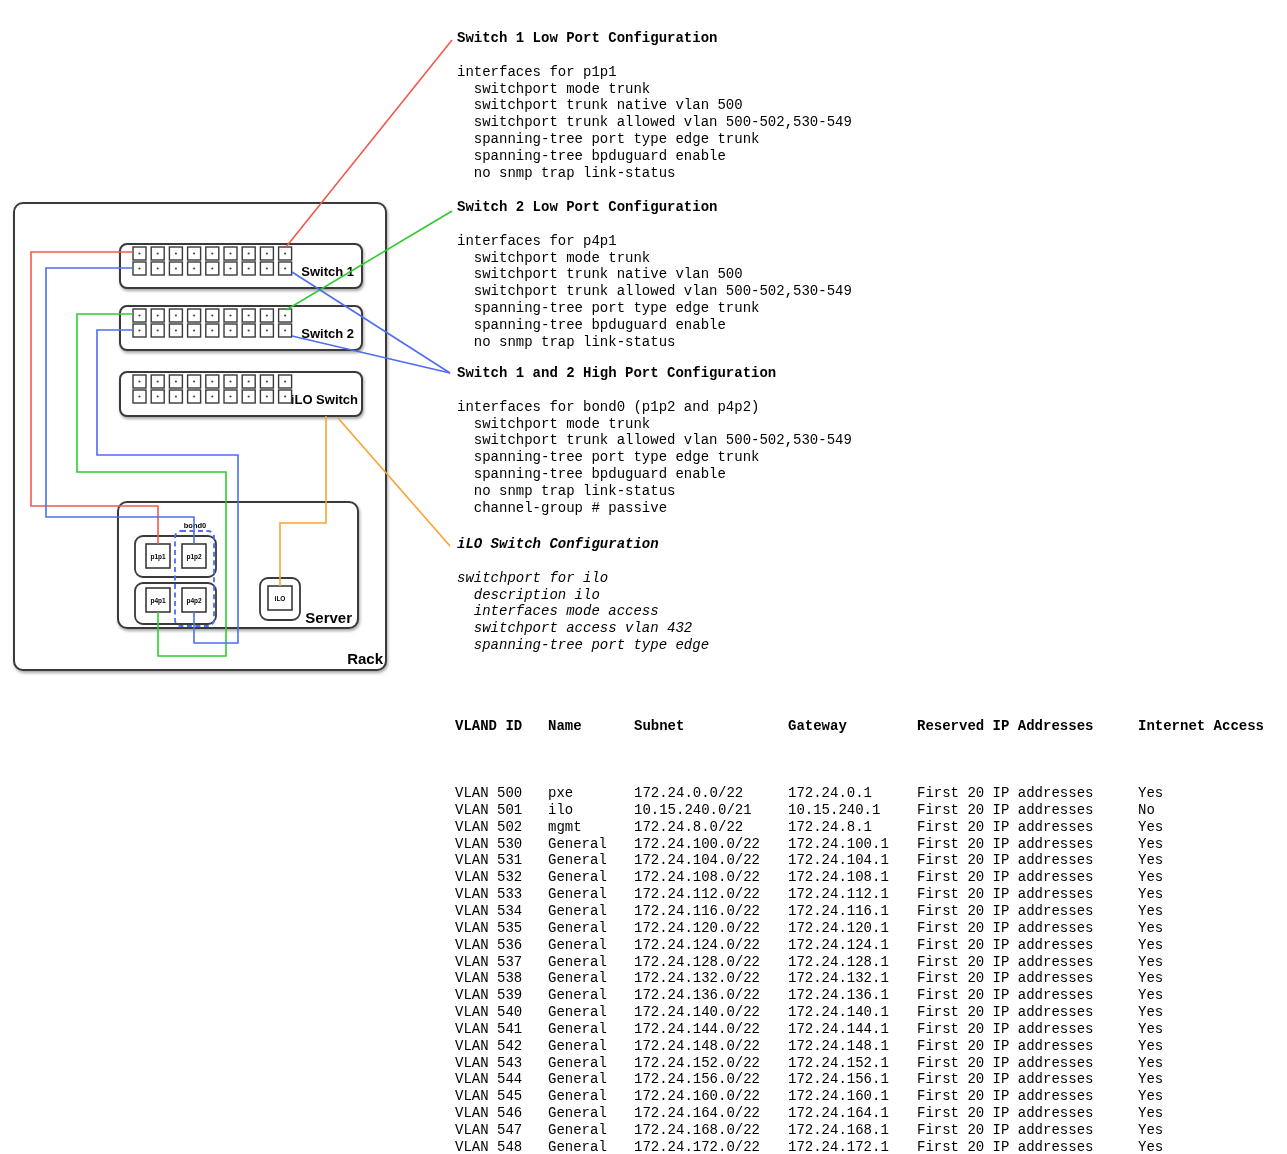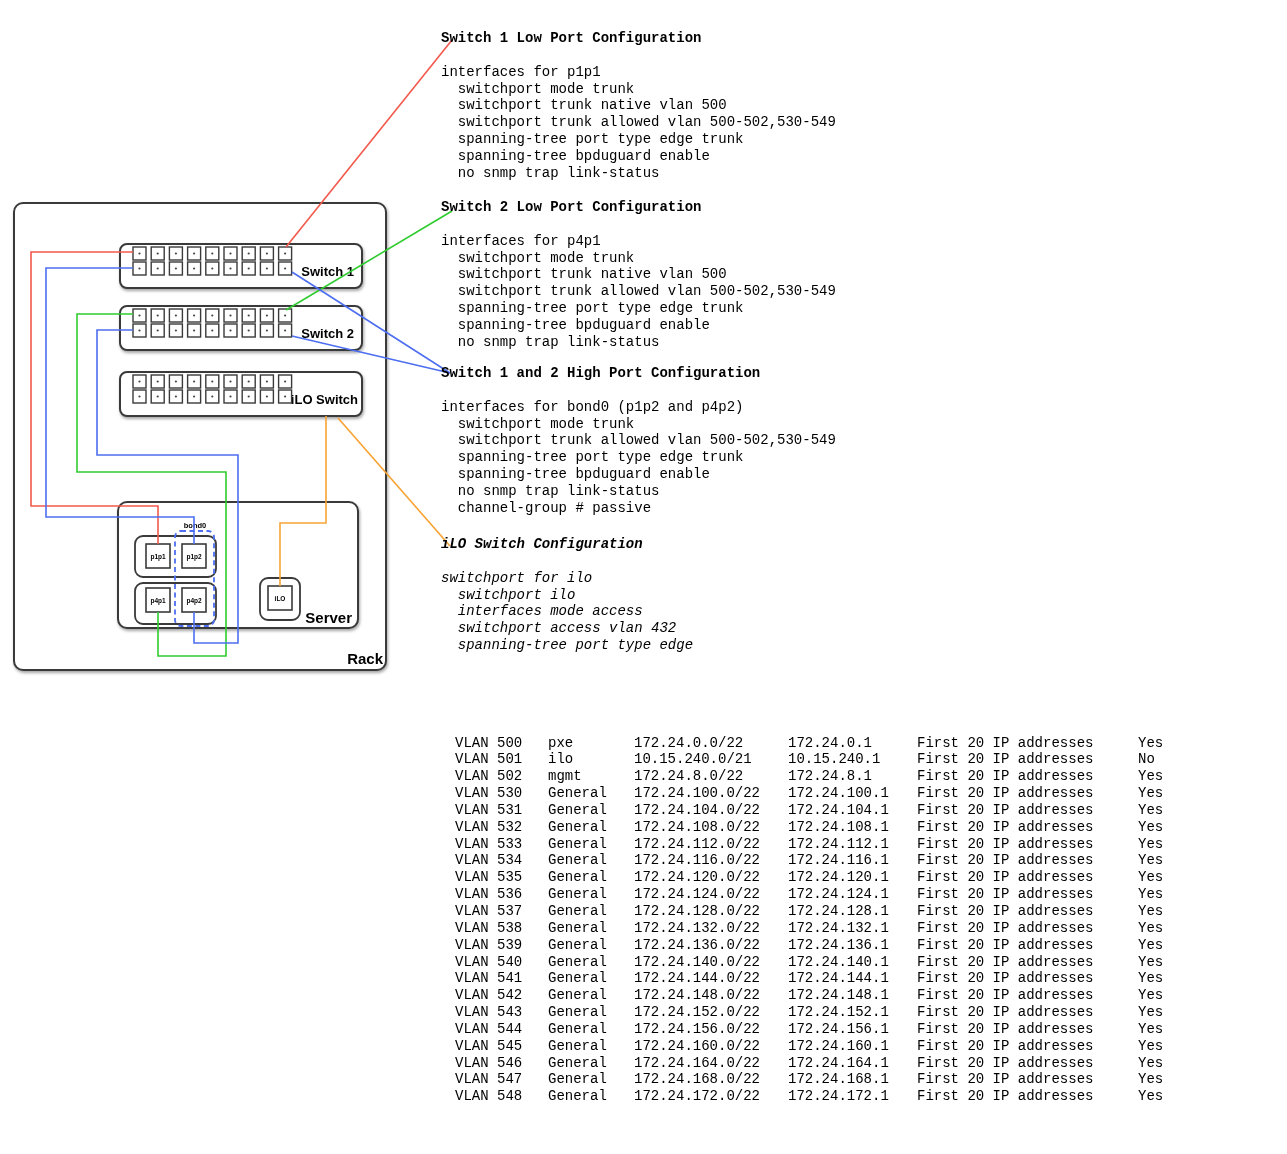--- a/index.html
+++ b/index.html
@@ -7,21 +7,21 @@
           font-family:"Liberation Mono","DejaVu Sans Mono",monospace;color:#000;}
   #diagram-svg{position:absolute;left:0;top:0;}
   .shadow{filter:drop-shadow(1.2px 2px 1.6px rgba(0,0,0,0.35));}
   .box{fill:#fff;stroke:#3a3a3a;}
   .lbl{font-family:"Liberation Sans",sans-serif;font-weight:bold;fill:#000;}
   .lbl-switch{font-size:13px;}
   .lbl-big{font-size:15px;}
   .lbl-port{font-size:6.5px;}
   .lbl-bond{font-size:7.5px;}
   .cable{fill:none;stroke-width:1.6px;}
-  .cfg-block{position:absolute;left:441px;font-size:14px;line-height:16.85px;white-space:pre;}
+  .cfg-block{position:absolute;left:457px;font-size:14px;line-height:16.85px;white-space:pre;}
   .cfg-title{font-weight:bold;margin-bottom:16.85px;}
   .vlan{position:absolute;left:455px;top:684px;font-size:14px;line-height:16.85px;white-space:pre;}
   .vhead{display:flex;font-weight:bold;}
   .vrows{margin-top:16.85px;}
   .vrow{display:flex;}
   .c0{width:93px;}.c1{width:86px;}.c2{width:154px;}.c3{width:129px;}.c4{width:221px;}.c5{width:135px;}
 </style>
 </head>
 <body>
 
@@ -182,20 +182,21 @@
     <line class="cable" x1="286" y1="310" x2="452" y2="211" stroke="#2ecc2e"></line>
     <line class="cable" x1="292" y1="272" x2="450" y2="373" stroke="#4d6ef0"></line>
     <line class="cable" x1="292" y1="336" x2="450" y2="373" stroke="#4d6ef0"></line>
     <line class="cable" x1="338" y1="418" x2="450" y2="546" stroke="#f7a435"></line>
   </svg>
 
   <div id="config-col">
       <div class="cfg-block" style="top: 30px;"><div class="cfg-title">Switch 1 Low Port Configuration</div><div>interfaces for p1p1</div><div>  switchport mode trunk</div><div>  switchport trunk native vlan 500</div><div>  switchport trunk allowed vlan 500-502,530-549</div><div>  spanning-tree port type edge trunk</div><div>  spanning-tree bpduguard enable</div><div>  no snmp trap link-status</div></div>
       <div class="cfg-block" style="top: 199px;"><div class="cfg-title">Switch 2 Low Port Configuration</div><div>interfaces for p4p1</div><div>  switchport mode trunk</div><div>  switchport trunk native vlan 500</div><div>  switchport trunk allowed vlan 500-502,530-549</div><div>  spanning-tree port type edge trunk</div><div>  spanning-tree bpduguard enable</div><div>  no snmp trap link-status</div></div>
       <div class="cfg-block" style="top: 365px;"><div class="cfg-title">Switch 1 and 2 High Port Configuration</div><div>interfaces for bond0 (p1p2 and p4p2)</div><div>  switchport mode trunk</div><div>  switchport trunk allowed vlan 500-502,530-549</div><div>  spanning-tree port type edge trunk</div><div>  spanning-tree bpduguard enable</div><div>  no snmp trap link-status</div><div>  channel-group # passive</div></div>
-      <div class="cfg-block" style="top: 536px; font-style: italic;"><div class="cfg-title">iLO Switch Configuration</div><div>switchport for ilo</div><div>  switchport ilo</div><div>  interfaces mode access</div><div>  switchport access vlan 432</div><div>  spanning-tree port type edge</div></div>
+      <div class="cfg-block" style="top: 536px; font-style: italic;"><div class="cfg-title">iLO Switch Configuration</div><div>switchport for ilo</div><div>  description ilo</div><div>  interfaces mode access</div><div>  switchport access vlan 432</div><div>  spanning-tree port type edge</div></div>
     </div>
 
   <div class="vlan">
+    <div class="vhead" id="vlan-head"><span class="c0">VLAND ID</span><span class="c1">Name</span><span class="c2">Subnet</span><span class="c3">Gateway</span><span class="c4">Reserved IP Addresses</span><span class="c5">Internet Access</span></div>
     <div class="vrows" id="vlan-rows"><div class="vrow"><span class="c0">VLAN 500</span><span class="c1">pxe</span><span class="c2">172.24.0.0/22</span><span class="c3">172.24.0.1</span><span class="c4">First 20 IP addresses</span><span class="c5">Yes</span></div><div class="vrow"><span class="c0">VLAN 501</span><span class="c1">ilo</span><span class="c2">10.15.240.0/21</span><span class="c3">10.15.240.1</span><span class="c4">First 20 IP addresses</span><span class="c5">No</span></div><div class="vrow"><span class="c0">VLAN 502</span><span class="c1">mgmt</span><span class="c2">172.24.8.0/22</span><span class="c3">172.24.8.1</span><span class="c4">First 20 IP addresses</span><span class="c5">Yes</span></div><div class="vrow"><span class="c0">VLAN 530</span><span class="c1">General</span><span class="c2">172.24.100.0/22</span><span class="c3">172.24.100.1</span><span class="c4">First 20 IP addresses</span><span class="c5">Yes</span></div><div class="vrow"><span class="c0">VLAN 531</span><span class="c1">General</span><span class="c2">172.24.104.0/22</span><span class="c3">172.24.104.1</span><span class="c4">First 20 IP addresses</span><span class="c5">Yes</span></div><div class="vrow"><span class="c0">VLAN 532</span><span class="c1">General</span><span class="c2">172.24.108.0/22</span><span class="c3">172.24.108.1</span><span class="c4">First 20 IP addresses</span><span class="c5">Yes</span></div><div class="vrow"><span class="c0">VLAN 533</span><span class="c1">General</span><span class="c2">172.24.112.0/22</span><span class="c3">172.24.112.1</span><span class="c4">First 20 IP addresses</span><span class="c5">Yes</span></div><div class="vrow"><span class="c0">VLAN 534</span><span class="c1">General</span><span class="c2">172.24.116.0/22</span><span class="c3">172.24.116.1</span><span class="c4">First 20 IP addresses</span><span class="c5">Yes</span></div><div class="vrow"><span class="c0">VLAN 535</span><span class="c1">General</span><span class="c2">172.24.120.0/22</span><span class="c3">172.24.120.1</span><span class="c4">First 20 IP addresses</span><span class="c5">Yes</span></div><div class="vrow"><span class="c0">VLAN 536</span><span class="c1">General</span><span class="c2">172.24.124.0/22</span><span class="c3">172.24.124.1</span><span class="c4">First 20 IP addresses</span><span class="c5">Yes</span></div><div class="vrow"><span class="c0">VLAN 537</span><span class="c1">General</span><span class="c2">172.24.128.0/22</span><span class="c3">172.24.128.1</span><span class="c4">First 20 IP addresses</span><span class="c5">Yes</span></div><div class="vrow"><span class="c0">VLAN 538</span><span class="c1">General</span><span class="c2">172.24.132.0/22</span><span class="c3">172.24.132.1</span><span class="c4">First 20 IP addresses</span><span class="c5">Yes</span></div><div class="vrow"><span class="c0">VLAN 539</span><span class="c1">General</span><span class="c2">172.24.136.0/22</span><span class="c3">172.24.136.1</span><span class="c4">First 20 IP addresses</span><span class="c5">Yes</span></div><div class="vrow"><span class="c0">VLAN 540</span><span class="c1">General</span><span class="c2">172.24.140.0/22</span><span class="c3">172.24.140.1</span><span class="c4">First 20 IP addresses</span><span class="c5">Yes</span></div><div class="vrow"><span class="c0">VLAN 541</span><span class="c1">General</span><span class="c2">172.24.144.0/22</span><span class="c3">172.24.144.1</span><span class="c4">First 20 IP addresses</span><span class="c5">Yes</span></div><div class="vrow"><span class="c0">VLAN 542</span><span class="c1">General</span><span class="c2">172.24.148.0/22</span><span class="c3">172.24.148.1</span><span class="c4">First 20 IP addresses</span><span class="c5">Yes</span></div><div class="vrow"><span class="c0">VLAN 543</span><span class="c1">General</span><span class="c2">172.24.152.0/22</span><span class="c3">172.24.152.1</span><span class="c4">First 20 IP addresses</span><span class="c5">Yes</span></div><div class="vrow"><span class="c0">VLAN 544</span><span class="c1">General</span><span class="c2">172.24.156.0/22</span><span class="c3">172.24.156.1</span><span class="c4">First 20 IP addresses</span><span class="c5">Yes</span></div><div class="vrow"><span class="c0">VLAN 545</span><span class="c1">General</span><span class="c2">172.24.160.0/22</span><span class="c3">172.24.160.1</span><span class="c4">First 20 IP addresses</span><span class="c5">Yes</span></div><div class="vrow"><span class="c0">VLAN 546</span><span class="c1">General</span><span class="c2">172.24.164.0/22</span><span class="c3">172.24.164.1</span><span class="c4">First 20 IP addresses</span><span class="c5">Yes</span></div><div class="vrow"><span class="c0">VLAN 547</span><span class="c1">General</span><span class="c2">172.24.168.0/22</span><span class="c3">172.24.168.1</span><span class="c4">First 20 IP addresses</span><span class="c5">Yes</span></div><div class="vrow"><span class="c0">VLAN 548</span><span class="c1">General</span><span class="c2">172.24.172.0/22</span><span class="c3">172.24.172.1</span><span class="c4">First 20 IP addresses</span><span class="c5">Yes</span></div></div>
   </div>
 
 </div>
 
 </body></html>

